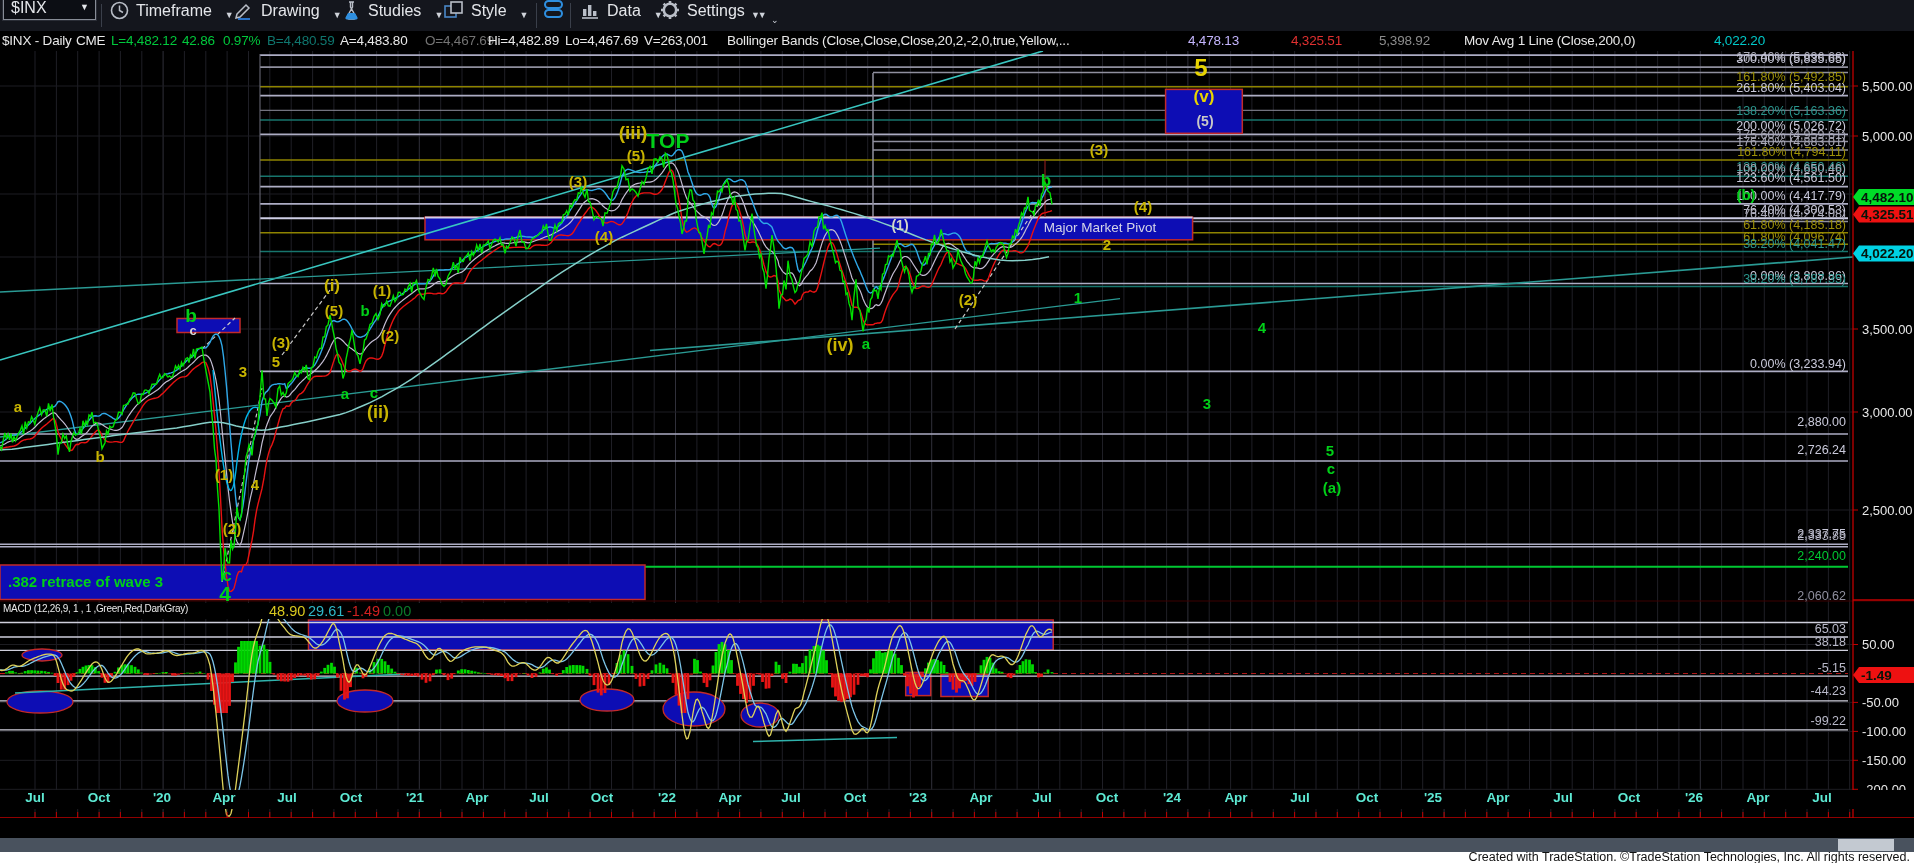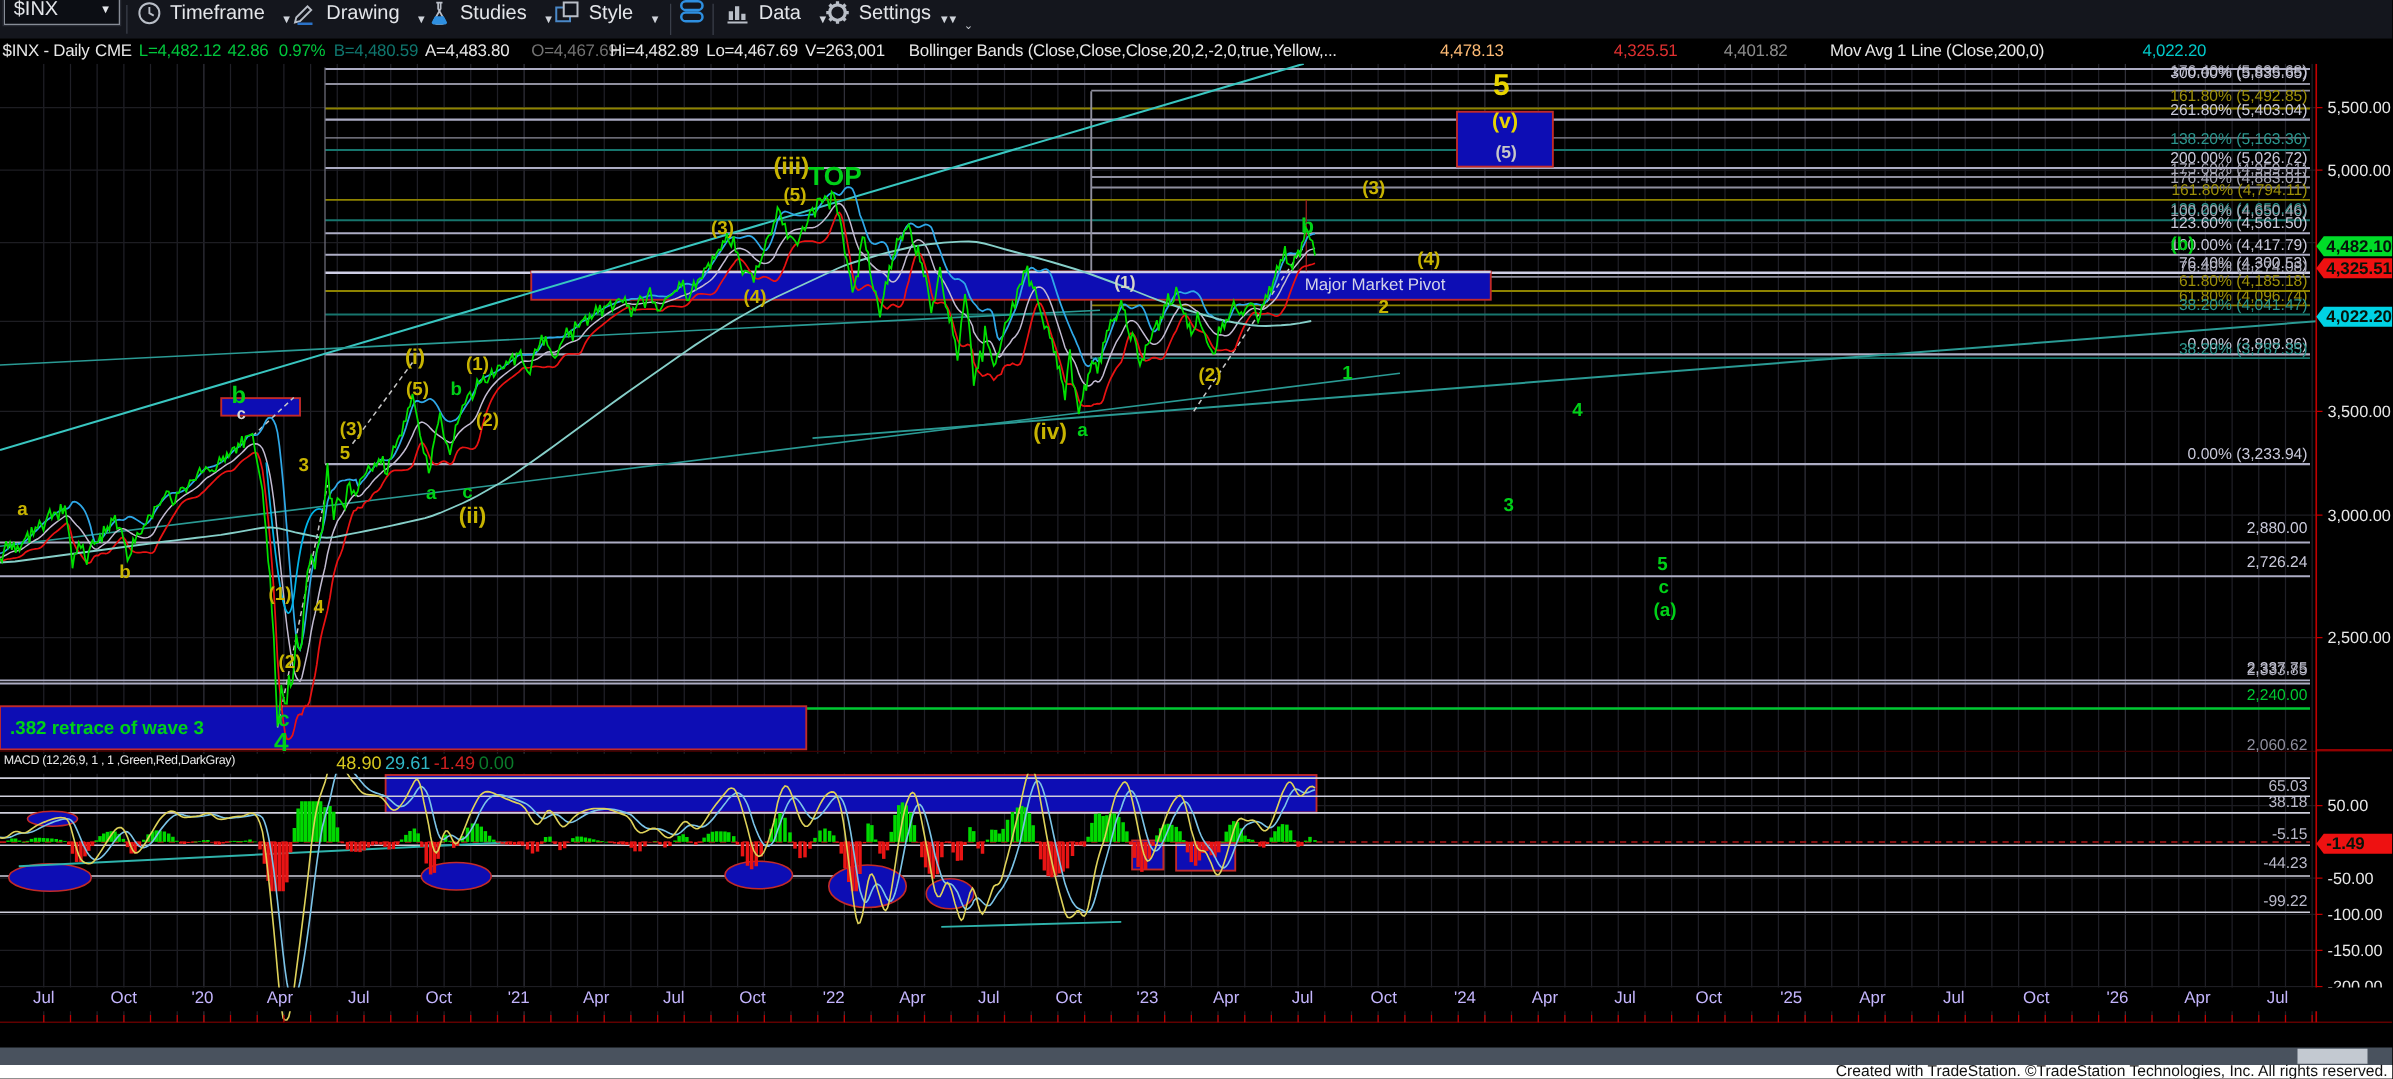--- a/index.html
+++ b/index.html
@@ -1,20 +1,20 @@
 <!DOCTYPE html>
 <html><head><meta charset="utf-8"><style>
 *{margin:0;padding:0;box-sizing:border-box}
 body{width:1914px;height:863px;background:#000;font-family:"Liberation Sans",sans-serif;overflow:hidden;position:relative}
 .tb{position:absolute;left:0;top:0;width:1914px;height:31px;background:#14161d;color:#e4e6ea;font-size:16px}
 .tb .it{position:absolute;top:0;height:20px;display:flex;align-items:flex-end;gap:7px;white-space:nowrap}
 .arr{font-size:9px;color:#cfd3da;margin-left:6px}
 .info{position:absolute;left:0;top:31px;width:1914px;height:20px;background:#000;font-size:13.5px;letter-spacing:-0.2px;white-space:nowrap;color:#fff}
 .info span{position:absolute;top:2px}
-.months{position:absolute;left:0;top:790px;width:1914px;height:19px;background:#000;color:#c4b5fd;font-size:13.5px;font-weight:normal}
+.months{position:absolute;left:0;top:790px;width:1914px;height:19px;background:#000;color:#5eead4;font-size:13.5px;font-weight:bold}
 .sb{position:absolute;left:0;top:838px;width:1914px;height:14px;background:#49525e}
 .sb .th{position:absolute;left:1838px;top:1px;width:56px;height:12px;background:#c3c9d1}
 .cr{position:absolute;left:0;top:852px;width:1914px;height:11px;background:#fff;color:#111;font-size:12.5px;text-align:right;padding-right:4px;line-height:11px}
 </style></head><body>
 <div class="tb">
   <div class="it" style="left:3px">
       <span style="display:inline-block;width:93px;height:25px;background:#0c0e14;border:1px solid #878c96;outline:1px solid #2a2d36;font-size:16px;line-height:23px;padding-left:7px">$INX<span style="float:right;margin-right:6px;font-size:9px">▼</span></span>
     </div>
   <div style="position:absolute;left:101px;top:4px;width:1px;height:23px;background:#3a3f4a"></div>
   <div class="it" style="left:110px">
@@ -89,23 +89,23 @@
   <span style="left:111px;color:#00c83c">L=4,482.12</span>
   <span style="left:182px;color:#00c83c">42.86</span>
   <span style="left:223px;color:#00c83c">0.97%</span>
   <span style="left:267px;color:#0f766e">B=4,480.59</span>
   <span style="left:340px;color:#e8e8e8">A=4,483.80</span>
   <span style="left:425px;color:#737373">O=4,467.69</span>
   <span style="left:488px;color:#e8e8e8">Hi=4,482.89</span>
   <span style="left:565px;color:#e8e8e8">Lo=4,467.69</span>
   <span style="left:644px;color:#e8e8e8">V=263,001</span>
   <span style="left:727px;color:#e8e8e8">Bollinger Bands  (Close,Close,Close,20,2,-2,0,true,Yellow,...</span>
-  <span style="left:1152px;color:#fdba74">4,478.13</span>
+  <span style="left:1188px;color:#c4b5fd">4,478.13</span>
   <span style="left:1291px;color:#e03030">4,325.51</span>
-  <span style="left:1379px;color:#8c8c8c">4,401.82</span>
+  <span style="left:1379px;color:#8c8c8c">5,398.92</span>
   <span style="left:1464px;color:#e8e8e8">Mov Avg 1 Line (Close,200,0)</span>
   <span style="left:1714px;color:#00c8c8">4,022.20</span>
 </div>
 <svg width="1914" height="767" style="position:absolute;left:0;top:51px" xmlns="http://www.w3.org/2000/svg">
     <g>
       <line x1="35.0" y1="0" x2="35.0" y2="767" stroke="#1f1f26" stroke-width="1"></line>
       <line x1="56.4" y1="0" x2="56.4" y2="767" stroke="#1f1f26" stroke-width="1"></line>
       <line x1="77.7" y1="0" x2="77.7" y2="767" stroke="#1f1f26" stroke-width="1"></line>
       <line x1="99.1" y1="0" x2="99.1" y2="767" stroke="#1f1f26" stroke-width="1"></line>
       <line x1="120.4" y1="0" x2="120.4" y2="767" stroke="#1f1f26" stroke-width="1"></line>

